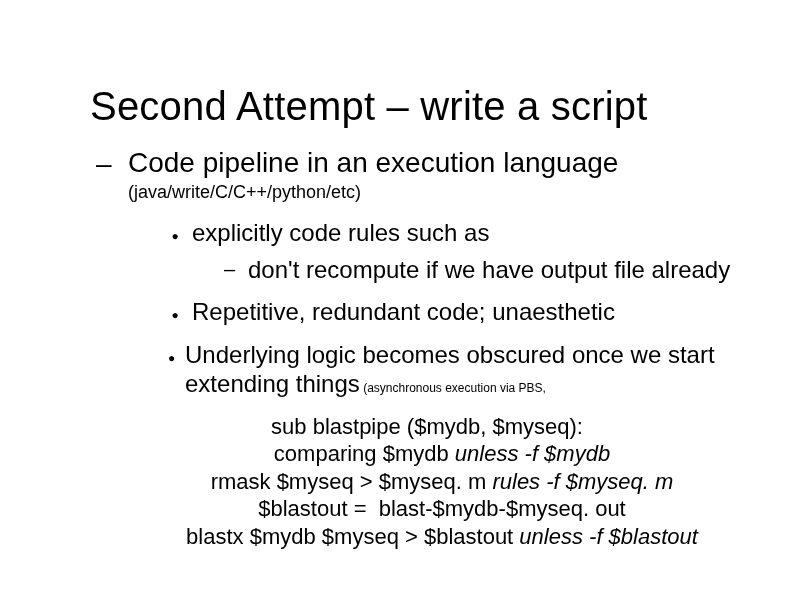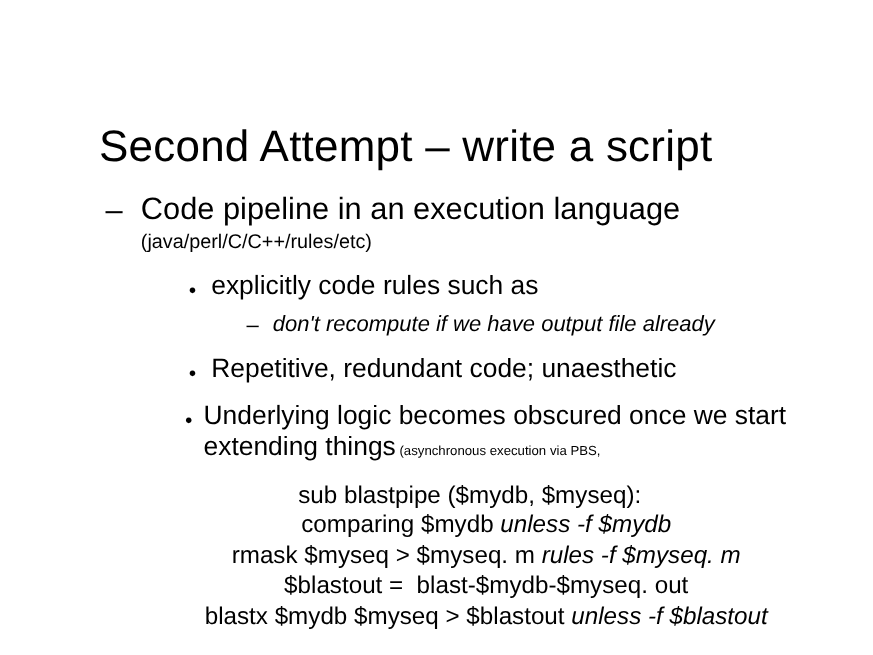--- a/index.html
+++ b/index.html
@@ -9,21 +9,21 @@
     height: 595px;
     background: #ffffff;
     font-family: Arial, Helvetica, sans-serif;
     color: #000000;
     overflow: hidden;
   }
   .slide {
     box-sizing: border-box;
     width: 794px;
     height: 595px;
-    padding: 111px 60px 30px 60px;
+    padding: 84px 60px 30px 60px;
     position: relative;
   }
   .title {
     font-size: 40px;
     font-weight: 400;
     margin: 0 0 18px 30px;
     letter-spacing: 0.2px;
   }
   .row {
     display: flex;
@@ -61,23 +61,22 @@
     margin-left: 106px;
     margin-top: 16px;
   }
   .dash-small {
     font-size: 20px;
     width: 18px;
     margin-right: 6px;
     margin-top: 2px;
   }
   .level3-text {
-    font-size: 20px;
+    font-size: 24px;
     line-height: 1.2;
-    font-style: italic;
   }
   .level3-block {
     margin-left: 164px;
     margin-top: 8px;
   }
   .inline-note {
     font-size: 12px;
   }
   .trailing {
     font-size: 18px;
@@ -107,21 +106,21 @@
 <body>
 
 <div class="slide">
 
   <h1 class="title">Second Attempt – write a script</h1>
 
   <div class="row" style="margin-left:36px; margin-top:4px;">
     <div class="dash-bullet">–</div>
     <div class="level1-text">Code pipeline in an execution language</div>
   </div>
-  <div class="sub-note">(java/perl/C/C++/rules/etc)</div>
+  <div class="sub-note">(java/write/C/C++/python/etc)</div>
 
   <div class="row level2-block">
     <div class="disc-bullet">●</div>
     <div class="level2-text">explicitly code rules such as</div>
   </div>
   <div class="row level3-block">
     <div class="dash-small">–</div>
     <div class="level3-text">don't recompute if we have output file already</div>
   </div>
 

